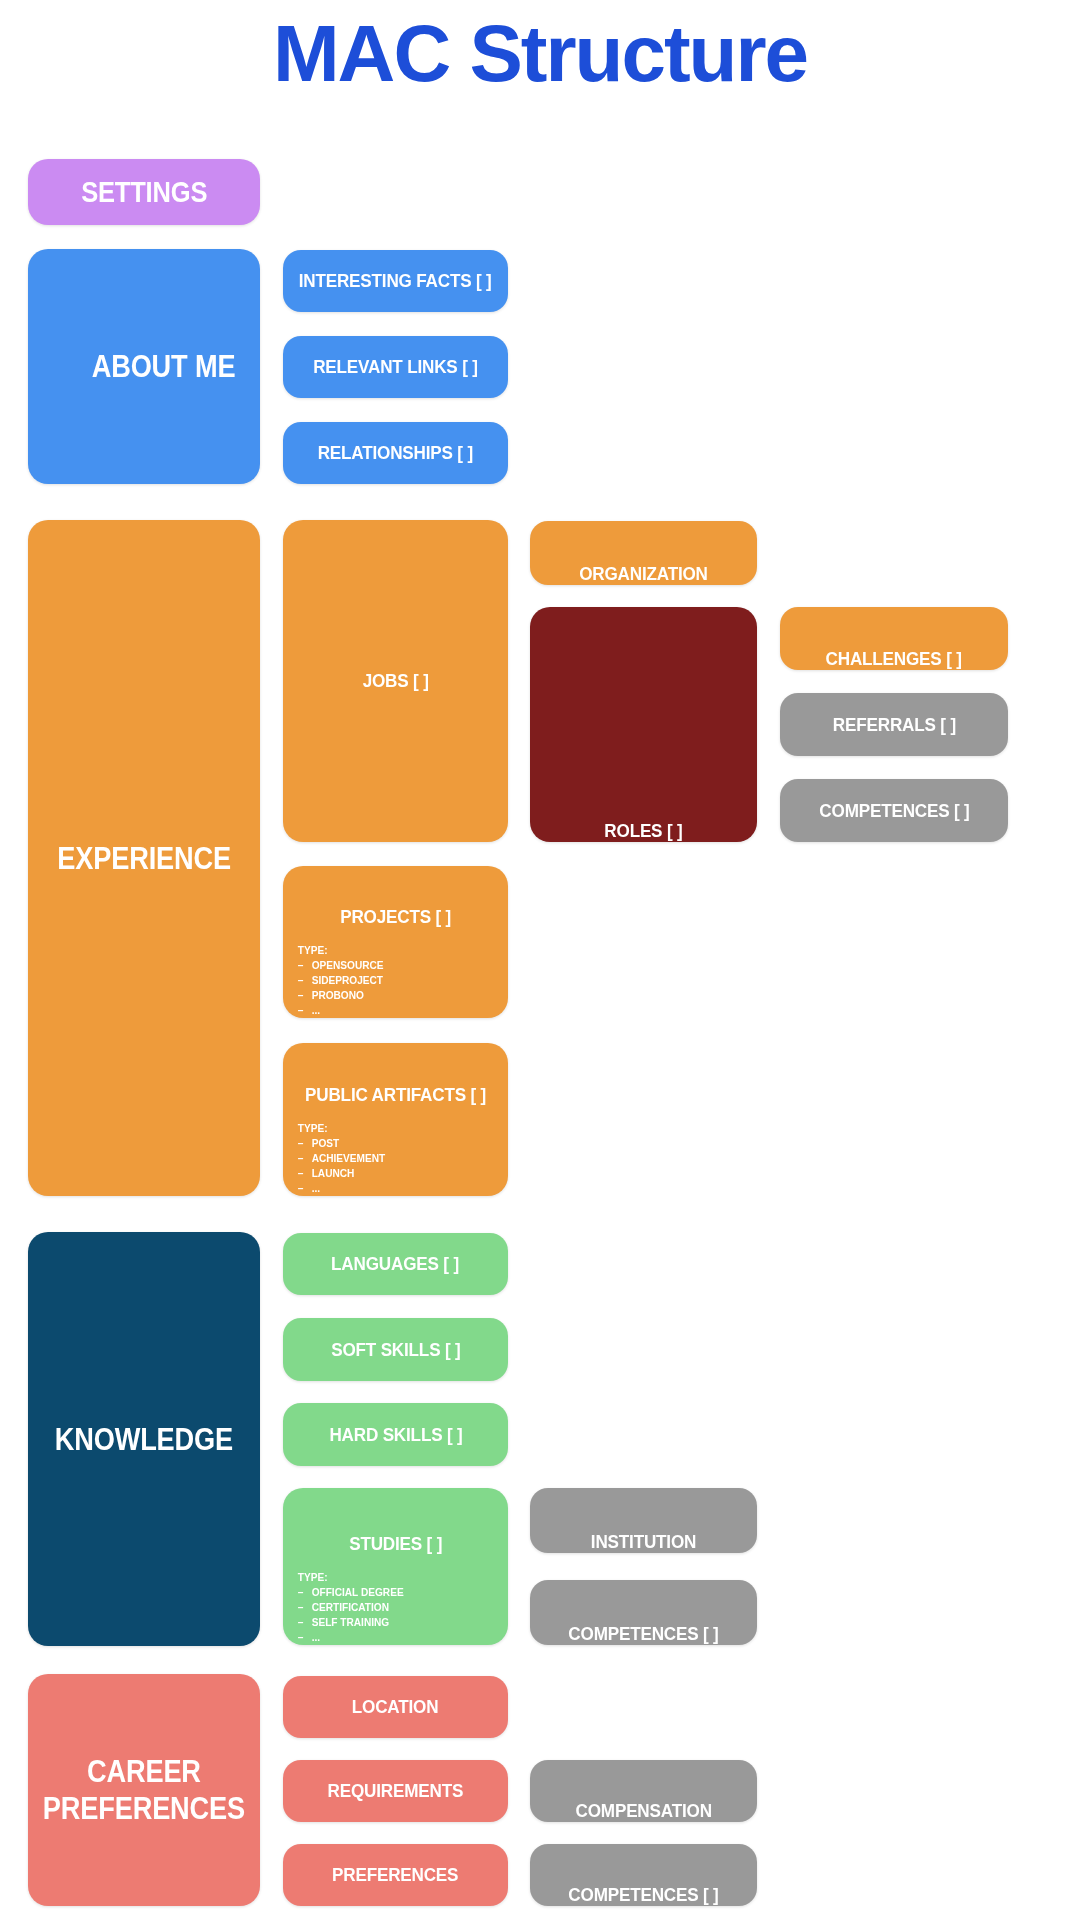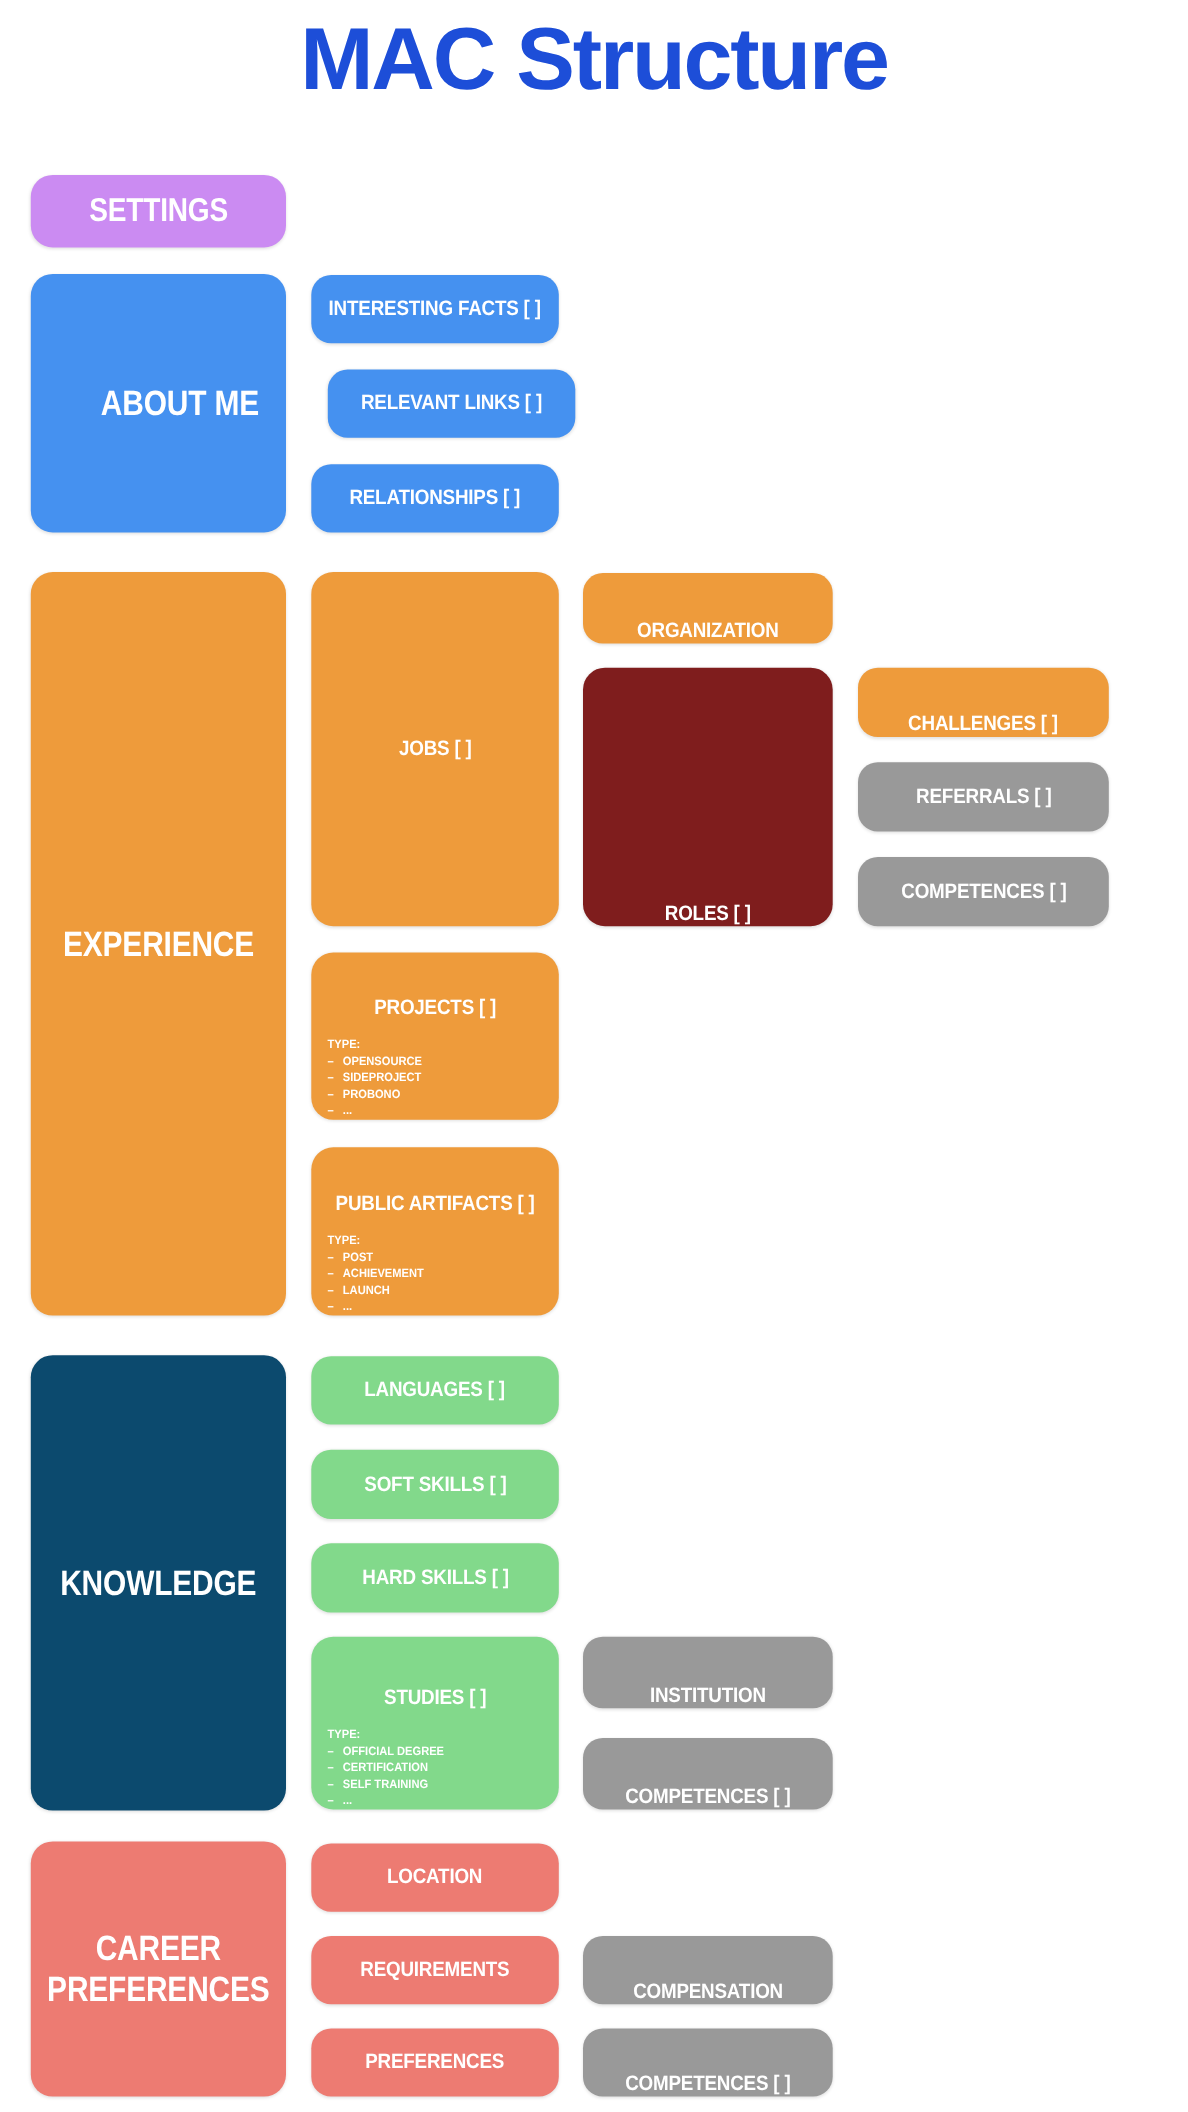--- a/index.html
+++ b/index.html
@@ -50,21 +50,21 @@
   <div class="node hub settings c1" style="top: 135px; height: 66px; background: rgb(203, 139, 242); margin-top: 24px;">
     <span class="label">SETTINGS</span>
   </div>
 
   <div class="node hub c1" style="top: 249px; height: 235px; background: rgb(69, 145, 240); padding-left: 39px;">
     <span class="label">ABOUT ME</span>
   </div>
   <div class="node sub c2" style="top: 250px; height: 62px; background: rgb(69, 145, 240);">
     <span class="label">INTERESTING FACTS [ ]</span>
   </div>
-  <div class="node sub c2" style="top: 336px; height: 62px; background: rgb(69, 145, 240); margin-left: 15px;">
+  <div class="node sub c2" style="top: 336px; height: 62px; background: rgb(69, 145, 240);">
     <span class="label">RELEVANT LINKS [ ]</span>
   </div>
   <div class="node sub c2" style="top: 422px; height: 62px; background: rgb(69, 145, 240);">
     <span class="label">RELATIONSHIPS [ ]</span>
   </div>
 
   <div class="node hub c1" style="top: 520px; height: 676px; background: rgb(238, 155, 59);">
     <span class="label">EXPERIENCE</span>
   </div>
   <div class="node sub c2" style="top: 520px; height: 322px; border-radius: 20px; background: rgb(238, 155, 59);">

